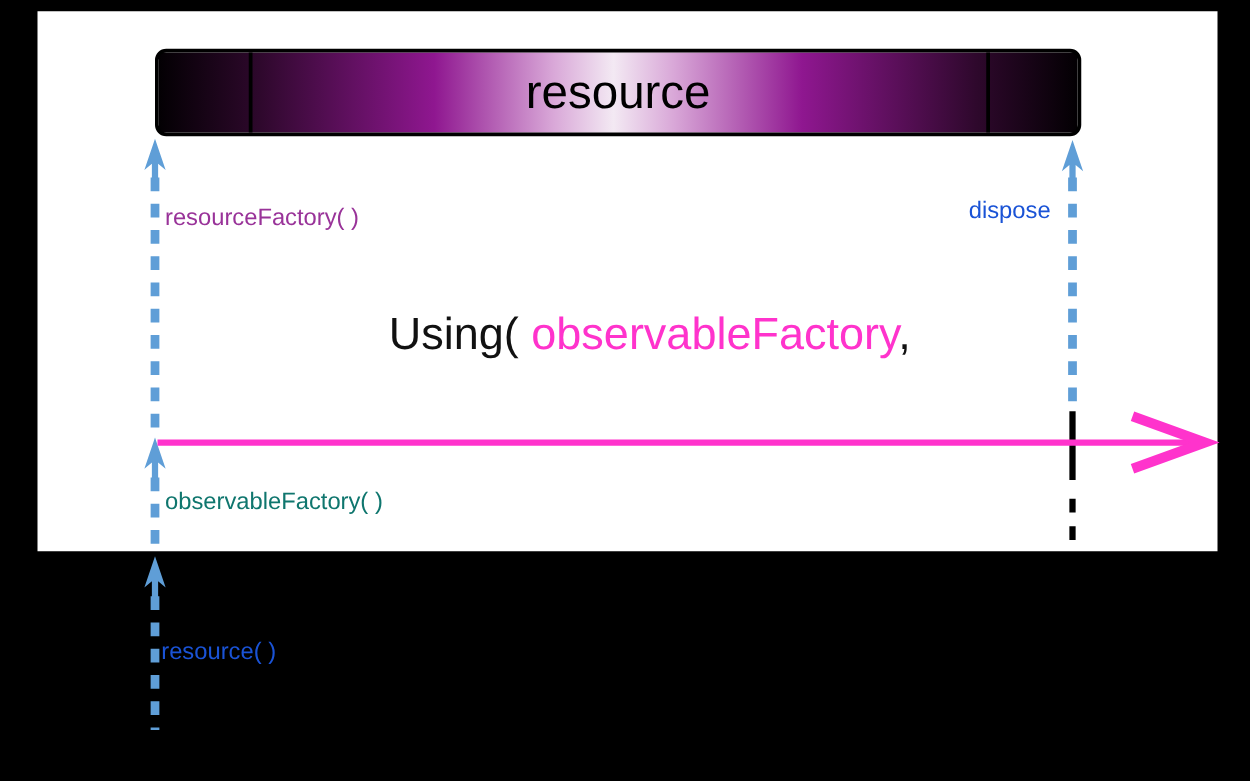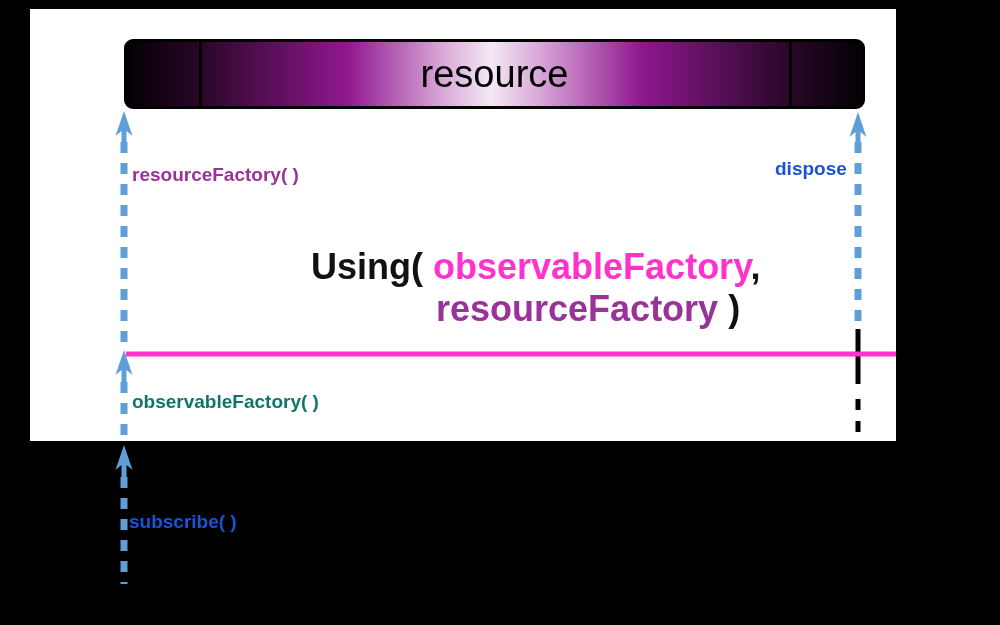--- a/index.html
+++ b/index.html
@@ -1,17 +1,17 @@
 <!DOCTYPE html>
 <html><head>
 <meta charset="utf-8">
 <style>
   html,body{margin:0;padding:0;background:#000;}
   #stage{
-    position:relative;width:896px;height:625px;background:#000;overflow:hidden;
+    position:relative;width:1000px;height:625px;background:#000;overflow:hidden;
     font-family:"Liberation Sans","DejaVu Sans",sans-serif;
   }
   #canvas{
     position:absolute;left:30px;top:9px;width:944px;height:432px;background:#ffffff;
   }
   #resource-bar{
     position:absolute;left:124px;top:39px;width:741px;height:70px;
     box-sizing:border-box;border:3px solid #000;border-radius:9px;
     background:linear-gradient(to right,
       #030003 0%, #2e082c 11%, #8f1790 30%, #d9a8d8 43%,
@@ -21,28 +21,28 @@
   #resource-bar .divider{
     position:absolute;top:0;bottom:0;width:3px;background:#000;
   }
   #divider-left{left:72px;}
   #divider-right{left:662px;}
   #resource-label{
     font-size:38px;font-weight:400;color:#000;letter-spacing:0px;
   }
   svg.overlay{position:absolute;left:0;top:0;pointer-events:none;}
   .ann{
-    position:absolute;font-size:19px;font-weight:700;line-height:20px;white-space:pre;text-align:right;
+    position:absolute;font-size:19px;font-weight:400;line-height:20px;white-space:pre;text-align:right;
   }
   #ann-resource-factory{left:132px;top:165px;color:#993399;}
   #ann-dispose{left:775px;top:159px;color:#1a53d6;}
   #ann-observable-factory{left:132px;top:392px;color:#0f766e;}
   #ann-subscribe{left:129px;top:512px;color:#1a53d6;}
   .title-line{
-    position:absolute;font-size:36px;font-weight:700;line-height:40px;color:#111;white-space:pre;
+    position:absolute;font-size:36px;font-weight:400;line-height:40px;color:#111;white-space:pre;
   }
   #title-line1{left:271px;top:207px;}
   #title-line2{left:396px;top:249px;}
   .t-magenta{color:#ff33cc;}
   .t-purple{color:#993399;}
 </style>
 </head>
 <body>
 
 <div id="stage">
@@ -81,22 +81,19 @@
 
     <g stroke="#ff33cc">
       <line x1="126" y1="354" x2="956" y2="354" stroke-width="5"></line>
       <path d="M906 333 L964 354 L906 375" fill="none" stroke-width="8"></path>
     </g>
   </svg>
 
   <div class="ann" id="ann-resource-factory">resourceFactory( )</div>
   <div class="ann" id="ann-dispose">dispose</div>
   <div class="ann" id="ann-observable-factory">observableFactory( )</div>
-  <div class="ann" id="ann-subscribe">subscribe( )</div>
+  <div class="ann" id="ann-subscribe">resource( )</div>
 
   <div class="title-line" id="title-line1">
     <span>Using( </span><span class="t-magenta">observableFactory</span><span>,</span>
-  </div>
-  <div class="title-line" id="title-line2">
-    <span class="t-purple">resourceFactory</span><span> )</span>
   </div>
 
 </div>
 
 </body></html>

